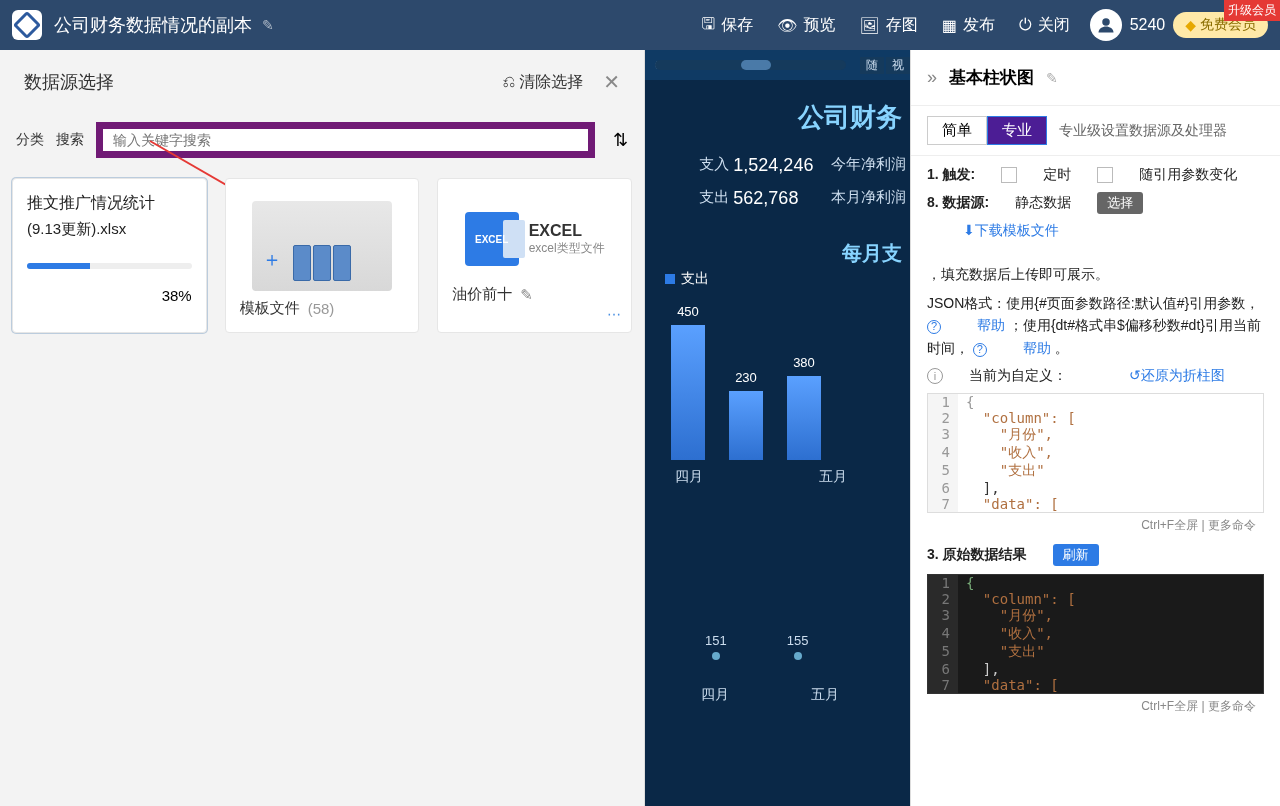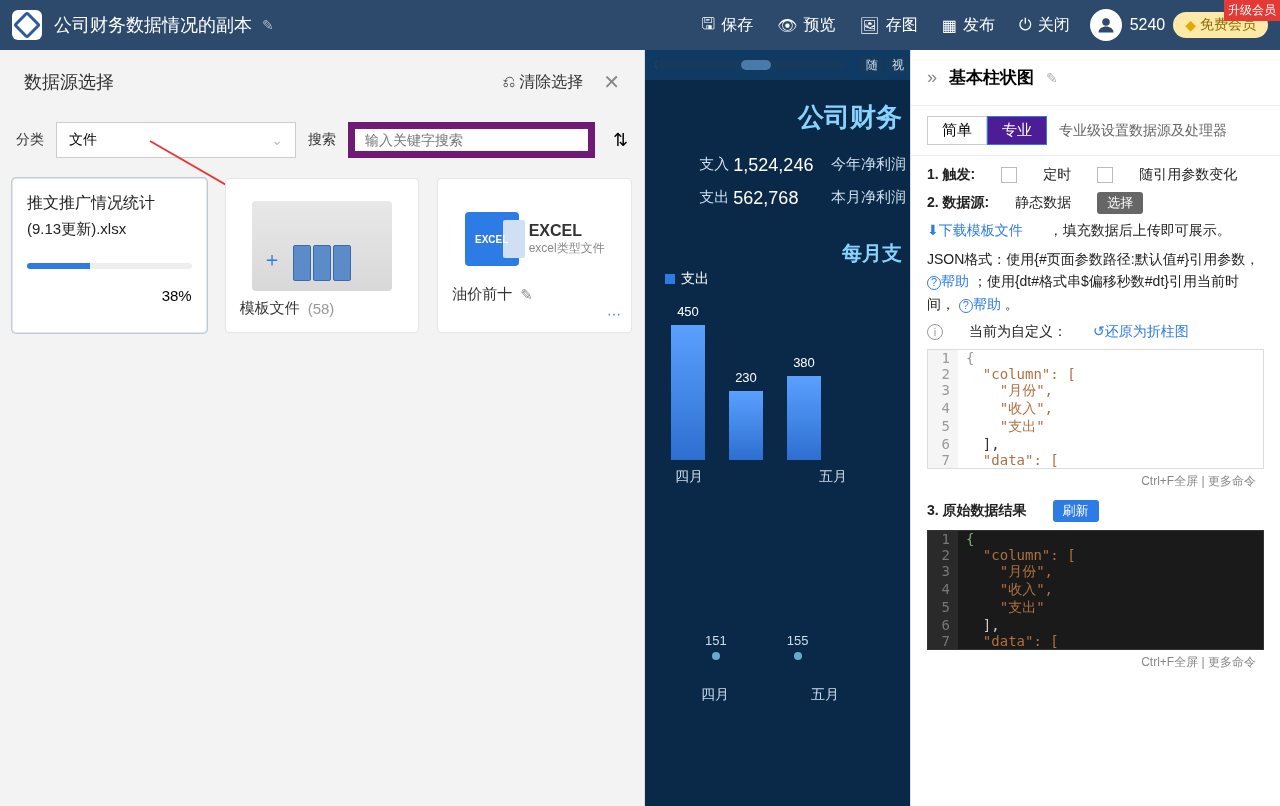--- a/index.html
+++ b/index.html
@@ -110,21 +110,21 @@
 .rp-tabs { display: flex; align-items: center; padding: 10px 16px; gap: 0; border-bottom: 1px solid #eee; }
 .rp-tab { padding: 4px 14px; cursor: pointer; font-size: 15px; border:1px solid #ccc; }
 .rp-tab.active { background: #4c1d95; color: #fff; border-color:#2d7be5; }
 .rp-tab-desc { margin-left: 12px; color: #666; font-size: 14px; }
 
 .rp-section { padding: 10px 16px; font-size: 14px; color: #222; }
 .rp-row { display: flex; align-items: center; gap: 26px; flex-wrap: wrap; margin-bottom: 8px; }
 .rp-row b { font-weight: bold; }
 .chk { width: 16px; height: 16px; border: 1px solid #bbb; display: inline-block; }
 .btn-small { background: #666; color: #fff; padding: 2px 10px; border-radius: 3px; cursor: pointer; font-size: 13px; }
-.link { color: #2d7be5; cursor: pointer; }
+.link { color: #2d7be5; cursor: pointer; margin-left: 36px; }
 .help-icon { color: #2d7be5; border:1px solid #2d7be5; border-radius:50%; width:14px; height:14px; display:inline-flex; align-items:center; justify-content:center; font-size:11px; }
 .info-icon { width:16px; height:16px; border:1px solid #999; border-radius:50%; color:#999; display:inline-flex; align-items:center; justify-content:center; font-size:11px; }
 
 .code-editor { border: 1px solid #ddd; font-family: monospace; font-size: 14px; }
 .code-editor.dark { background: #1a1a1a; color: #ccc; border-color:#333; }
 .code-line { display: flex; }
 .gutter { width: 30px; text-align: right; padding-right: 8px; color: #999; background: #f5f5f5; user-select:none; }
 .dark .gutter { background: #2a2a2a; color:#777; }
 .code-txt { flex: 1; padding-left: 8px; white-space: pre; }
 .str { color: #b07040; }
@@ -188,24 +188,20 @@
       <div class="lp-actions">
         <div class="lp-clear">
             <span>⎌</span>
             <span>清除选择</span>
           </div>
         <div class="lp-close">✕</div>
       </div>
     </div>
     <div class="lp-filters">
       <span class="lp-label">分类</span>
-      <div class="lp-select">
-        <span>文件</span>
-        <span style="color:#bbb">⌄</span>
-      </div>
       <span class="lp-label">搜索</span>
       <div class="lp-search">
         <input placeholder="输入关键字搜索" style="">
       </div>
       <div class="lp-sort">⇅</div>
     </div>
 
     <div class="arrow-overlay">
       <div class="arrow-line"></div>
       <div class="arrow-head"></div>
@@ -342,21 +338,21 @@
 
     <div class="rp-section">
       <div class="rp-row">
         <b>1. 触发:</b>
         <span class="chk"></span>
         <span>定时</span>
         <span class="chk"></span>
         <span>随引用参数变化</span>
       </div>
       <div class="rp-row">
-        <b>2. 数据源:</b>
+        <b>8. 数据源:</b>
         <span>静态数据</span>
         <span class="btn-small">选择</span>
       </div>
       <div class="rp-row">
         <span class="link">⬇<span>下载模板文件</span></span>
         <span>，填充数据后上传即可展示。</span>
       </div>
       <div class="rp-row" style="display:block; line-height:1.6">
         <span>JSON格式：使用{#页面参数路径:默认值#}引用参数，</span>
         <span class="help-icon">?</span><span class="link">帮助</span>

